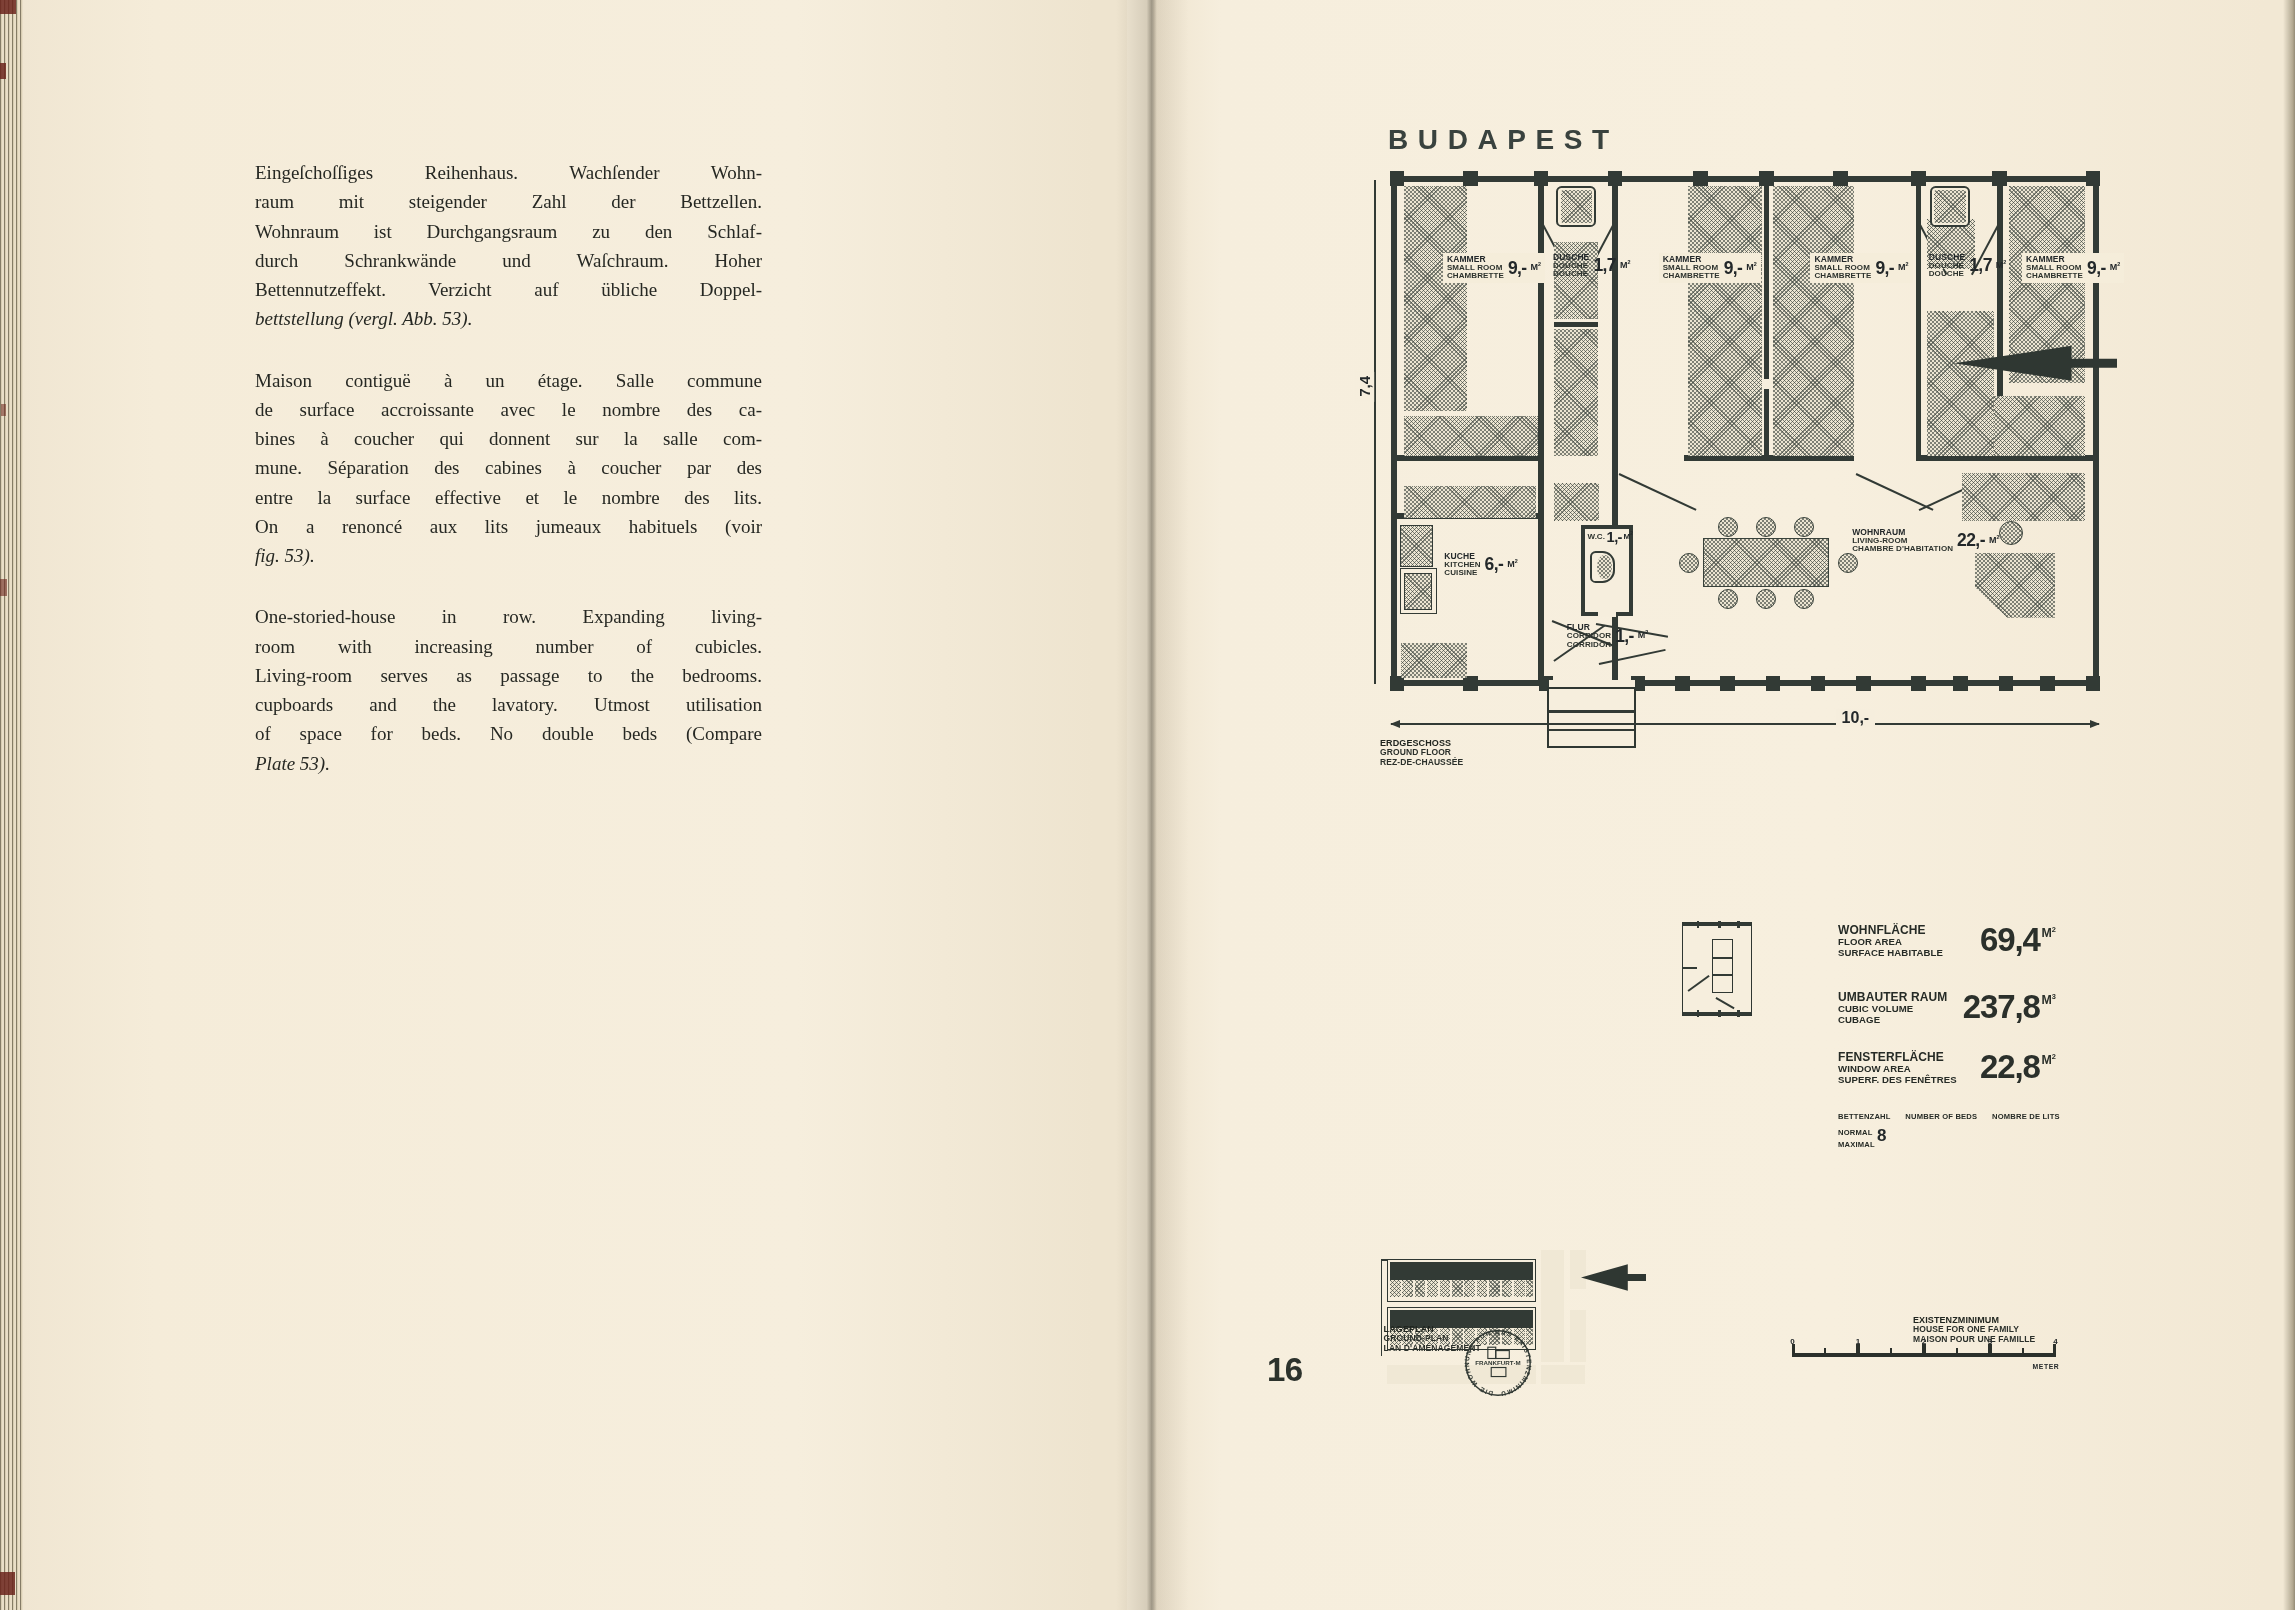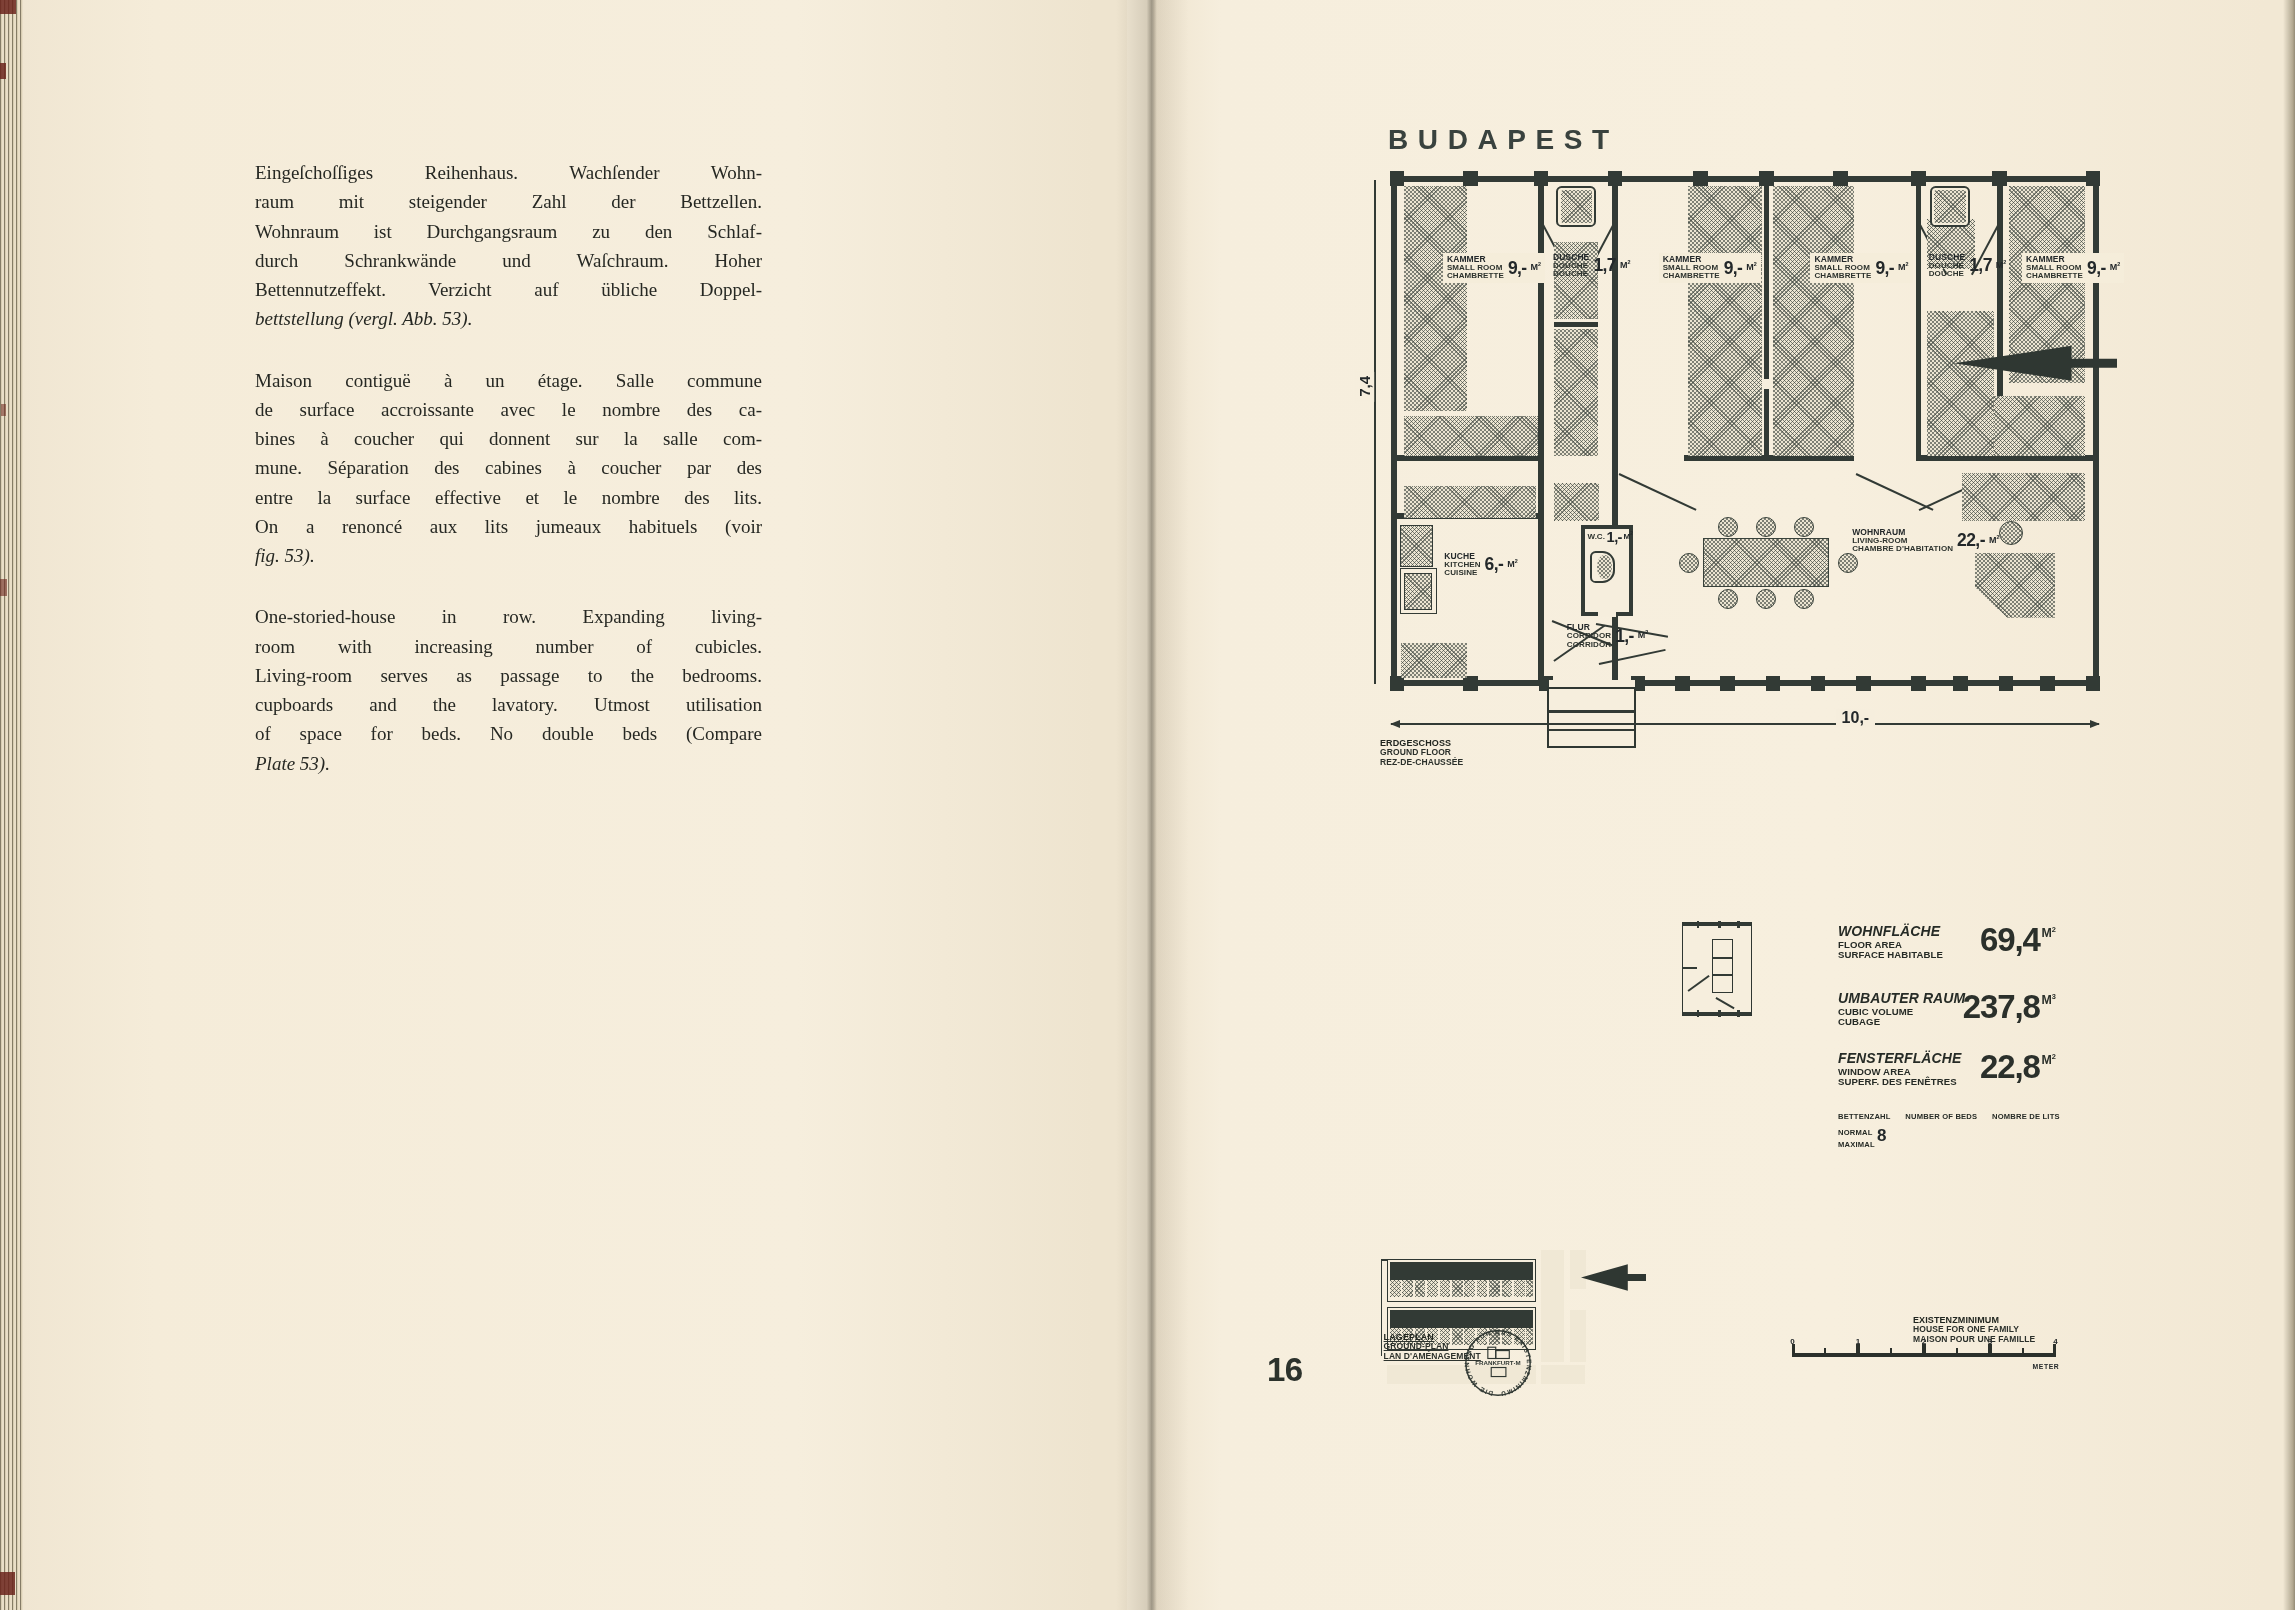--- a/index.html
+++ b/index.html
@@ -57,21 +57,21 @@
   .stool{position:absolute;border:1.1px solid #39423b;border-radius:50%;box-sizing:border-box;}
 
   
   .cap div{font-size:8.5px;font-weight:700;letter-spacing:0.1px;line-height:1.14;color:#2b302b;white-space:nowrap;}
   .cap div:first-child{font-size:9px;color:#20251f;}
 
   
   #stats{position:absolute;left:1838px;top:924px;width:218px;height:271px;}
   .stat{position:absolute;left:0;width:100%;}
   .stat-lines div{font-size:9.6px;font-weight:700;line-height:1.12;letter-spacing:0.1px;color:#262b26;white-space:nowrap;}
-  .stat-lines div:first-child{font-size:14px;font-style:italic;}
+  .stat-lines div:first-child{font-size:12px;}
   .stat-val{position:absolute;right:0;top:-1.1px;display:flex;align-items:flex-start;}
   .stat-val .v{font-size:33px;font-weight:700;letter-spacing:-1.1px;color:#2b302b;line-height:1;}
   .stat-val .u{font-size:12.4px;font-weight:700;margin-left:1.7px;margin-top:3.4px;color:#2b302b;}
   .beds-small{font-size:7.6px;font-weight:700;letter-spacing:0.2px;color:#262b26;white-space:nowrap;}
 
   
   #scalebar{position:absolute;left:1792px;top:1337px;width:264px;height:39px;}
   .tickno{position:absolute;top:0;font-size:8px;font-weight:700;color:#23282a;}
   .majtick{position:absolute;top:6.8px;width:3.4px;height:9px;background:#2b302b;}
   .mintick{position:absolute;top:11.3px;width:1.7px;height:4.5px;background:#2b302b;}
@@ -415,21 +415,21 @@
     </div>
 
     <div class="dots" style="position:absolute;left:163px;top:6.8px;width:22.5px;height:112px;"></div>
     <div class="dots" style="position:absolute;left:192px;top:6.8px;width:16px;height:39px;"></div>
     <div class="dots" style="position:absolute;left:192px;top:67px;width:16px;height:52px;"></div>
     <div class="dots" style="position:absolute;left:9px;top:122px;width:149px;height:19px;"></div>
     <div class="dots" style="position:absolute;left:163px;top:122px;width:44px;height:19px;"></div>
 
     <div class="arrowmark" style="left:203px;top:20px;width:65px;height:29px;"></div>
 
-    <div class="cap abs" style="left:5.6px;top:89px;text-decoration:underline;">
+    <div class="cap abs" style="left:5.6px;top:81px;">
         <div>LAGEPLAN</div>
         <div>GROUND-PLAN</div>
         <div>LAN D'AMÉNAGEMENT</div>
       </div>
 
     <svg class="abs" style="left:85px;top:85px;" width="70" height="70" viewBox="0 0 124 124">
       <circle cx="62" cy="62" r="57" fill="none" stroke="#2f3732" stroke-width="2.5"></circle>
       <defs>
         <path id="ringpath" d="M 62,113 A 51,51 0 1 1 62.01,113"></path>
       </defs>

